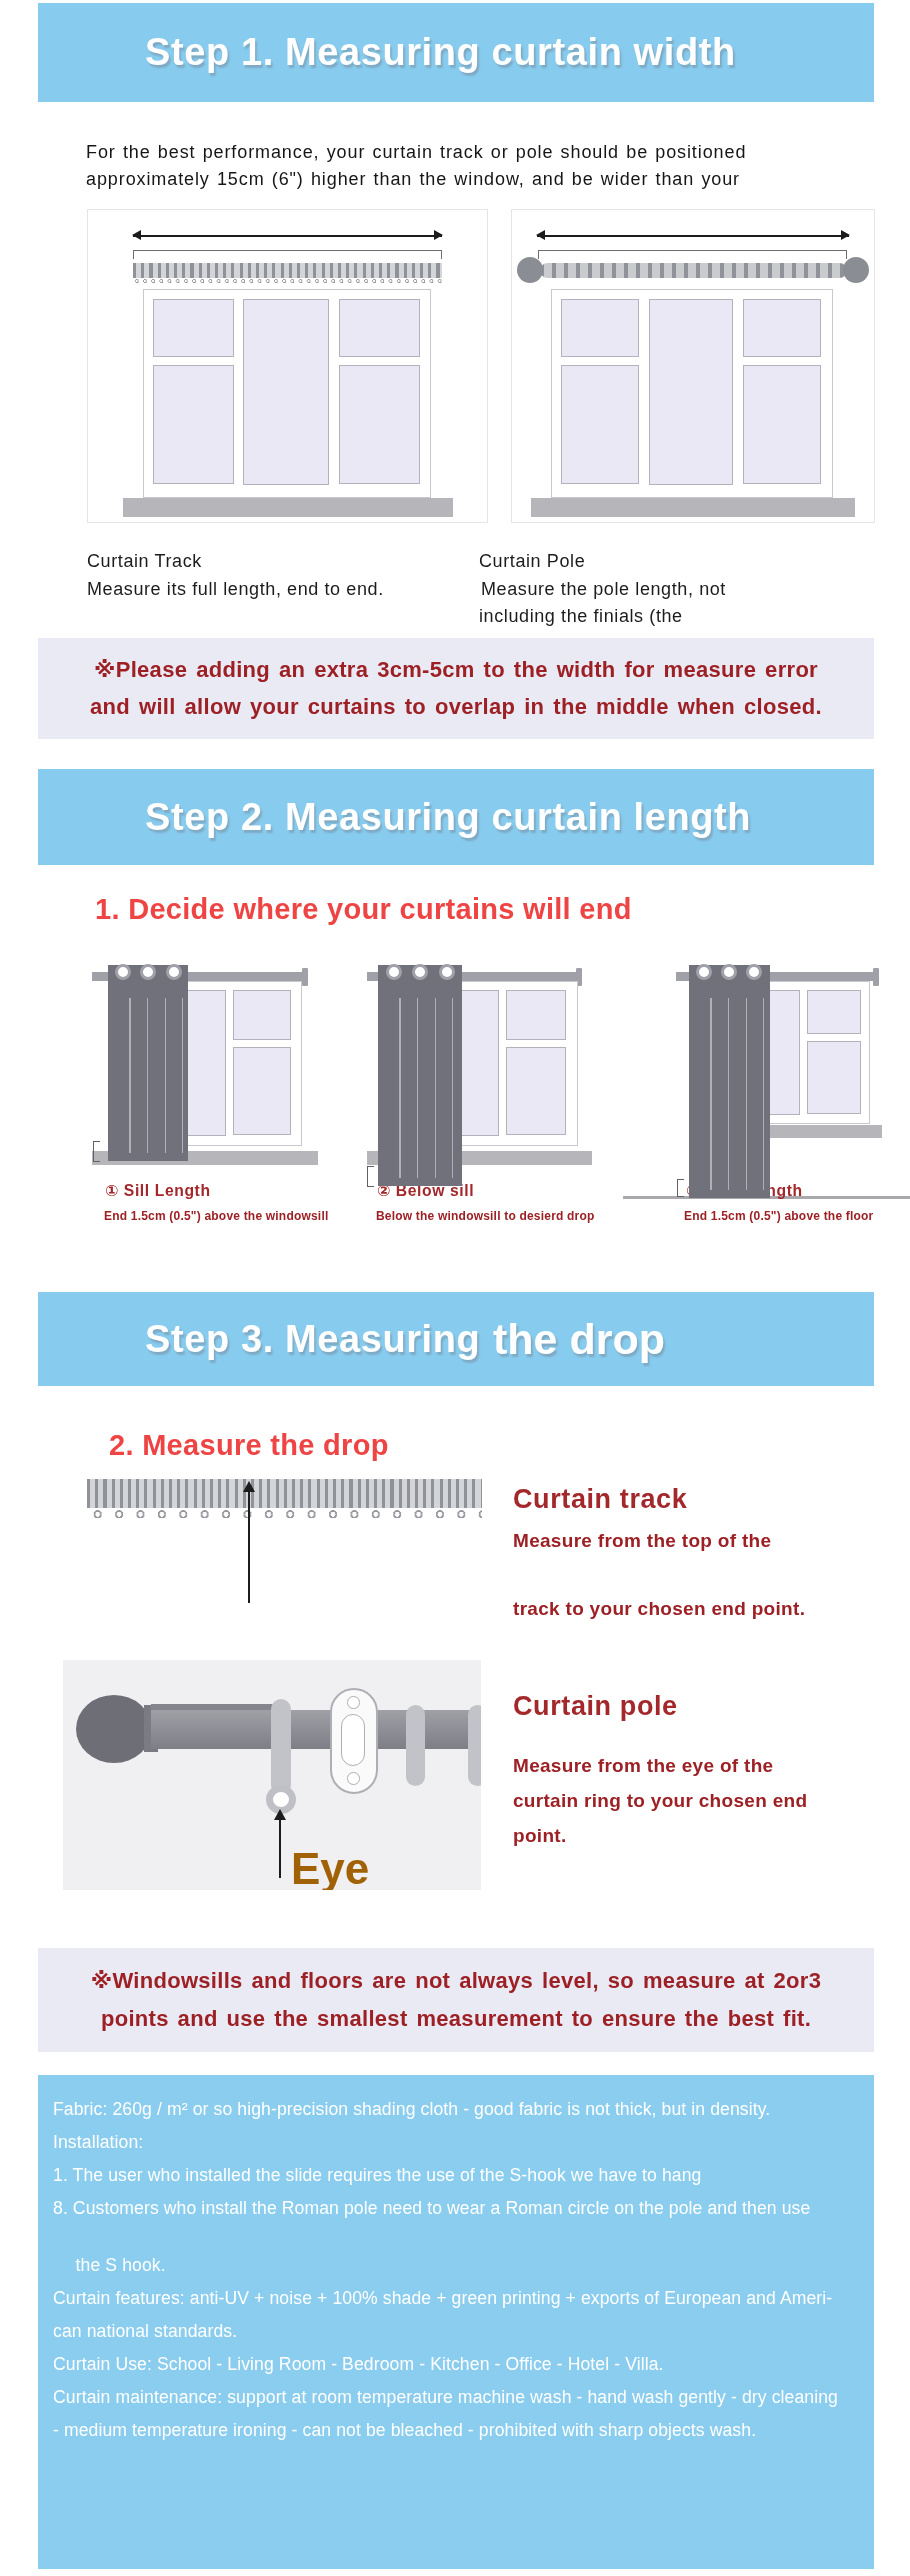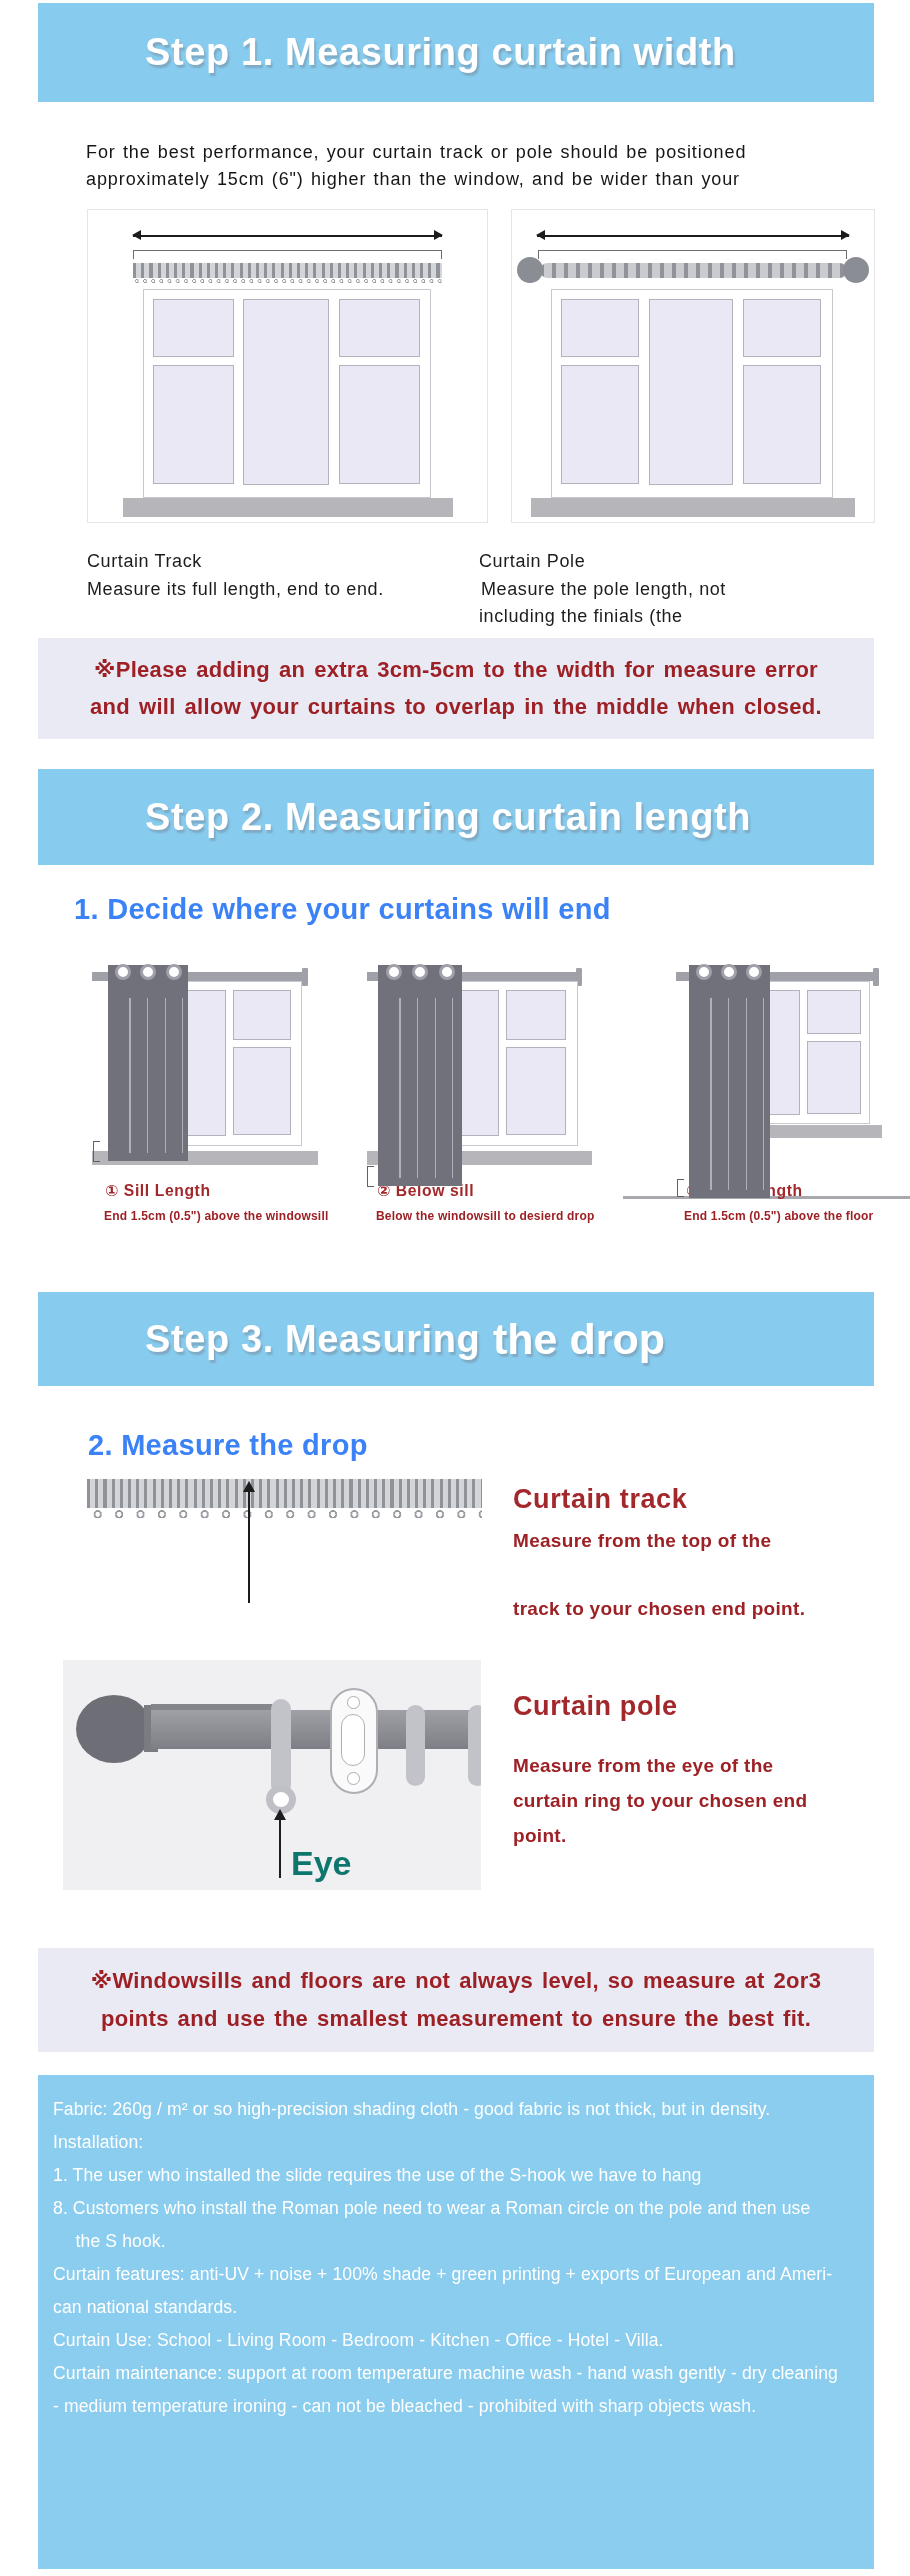--- a/index.html
+++ b/index.html
@@ -38,21 +38,21 @@
   .win{position:absolute;background:#fff;border:1.9px solid #C8C8CE;box-sizing:border-box;}
   .pane{position:absolute;background:#E9E8F4;border:1.3px solid #B2B2BD;box-sizing:border-box;}
   .sill{position:absolute;background:#B5B5BA;}
 
   
   .note{position:absolute;left:38px;width:836px;background:#EAEAF5;color:#9D2025;
         display:flex;flex-direction:column;justify-content:center;align-items:center;gap:11.3px;
         font-size:22px;font-weight:bold;letter-spacing:0.3px;word-spacing:2.5px;white-space:nowrap;}
 
   
-  .bighead{position:absolute;font-size:29px;font-weight:bold;color:#3b82f6;letter-spacing:0.3px;white-space:nowrap;}
+  .bighead{position:absolute;font-size:29px;font-weight:bold;color:#ef4444;letter-spacing:0.3px;white-space:nowrap;margin-left:21px;}
 
   
   .opt{position:absolute;top:956px;height:264px;}
   .pole2{position:absolute;background:#A0A1A8;height:8.8px;top:16.4px;left:0;}
   .polecap{position:absolute;width:5.7px;height:17.6px;background:#A0A1A8;top:12px;border-radius:1.3px;}
   .curtain{position:absolute;top:8.8px;background:#70717B;z-index:3;}
   .curtain:after{content:"";position:absolute;left:5px;right:5px;top:33px;bottom:7.5px;
         background:repeating-linear-gradient(90deg,transparent 0 16.4px,rgba(255,255,255,.45) 16.4px 17.6px);}
   .gr{position:absolute;top:7.5px;width:16.4px;height:16.4px;border-radius:50%;background:#fff;
       border:3.1px solid #9FA0A8;box-sizing:border-box;z-index:4;}
@@ -68,21 +68,21 @@
   .rtitle{position:absolute;font-size:27px;font-weight:bold;color:#A3282C;letter-spacing:0.6px;white-space:nowrap;}
   .rbody{position:absolute;font-size:19px;font-weight:bold;color:#9D2025;letter-spacing:0.3px;white-space:nowrap;}
 
   .polebox{position:absolute;left:63px;top:1660px;width:418px;height:230px;background:#F0F0F2;overflow:hidden;}
   .ring3{position:absolute;border-radius:12.6px;background:#C2C3C9;}
 
   
   .footer{position:absolute;left:38px;top:2075px;width:836px;height:494px;background:#8BCDEE;
           box-sizing:border-box;padding:17.6px 0 0 15px;}
   .fline{color:#ffffff;font-size:17.6px;line-height:33px;letter-spacing:0.1px;white-space:nowrap;}
-  .footer .fline:nth-child(5){padding-left:22.6px;}
+  .footer .fline:nth-child(5){padding-left:22.6px;margin-top:24px;}
 </style>
 </head>
 <body>
 
 <div class="page">
 
   <div class="banner" style="top:2.5px;height:99px;">
     <span>Step 1. Measuring curtain width</span>
   </div>
 
@@ -215,21 +215,21 @@
     <div class="abs" style="left:88px;top:50px;width:333px;height:39px;background:linear-gradient(180deg,#9FA0A6,#7E7F86);"></div>
     <div class="ring3" style="left:208px;top:39px;width:20px;height:96px;"></div>
     <div class="abs" style="left:203px;top:125px;width:30px;height:29px;border-radius:50%;border:7.5px solid #BFC0C6;background:#fff;box-sizing:border-box;"></div>
     <div class="abs" style="left:267px;top:28px;width:48px;height:106px;border-radius:24px;border:2.5px solid #AEAFB5;background:#FAFAFB;box-sizing:border-box;"></div>
     <div class="abs" style="left:284px;top:36px;width:12.6px;height:12.6px;border-radius:50%;border:1.9px solid #AEAFB5;background:#fff;box-sizing:border-box;"></div>
     <div class="abs" style="left:284px;top:112px;width:12.6px;height:12.6px;border-radius:50%;border:1.9px solid #AEAFB5;background:#fff;box-sizing:border-box;"></div>
     <div class="abs" style="left:278px;top:54px;width:24px;height:52px;border-radius:12px;border:1.9px solid #AEAFB5;background:#fff;box-sizing:border-box;"></div>
     <div class="ring3" style="left:343px;top:45px;width:19px;height:81px;"></div>
     <div class="ring3" style="left:405px;top:45px;width:19px;height:81px;"></div>
     <div class="vup" style="left:216px;top:160px;height:58px;"></div>
-    <div class="abs" style="left:228px;top:184px;font-size:34px;font-weight:bold;color:#0f766e;text-align:center;">Eye</div>
+    <div class="abs" style="left:228px;top:184px;font-size:44px;font-weight:bold;color:#a16207;text-align:center;">Eye</div>
   </div>
 
   <div class="rtitle" style="left:513px;top:1691px;">Curtain pole</div>
   <div class="rbody" style="left:513px;top:1755px;">Measure from the eye of the</div>
   <div class="rbody" style="left:513px;top:1790px;">curtain ring to your chosen end</div>
   <div class="rbody" style="left:513px;top:1825px;">point.</div>
 
   <div class="note" style="top:1948px;height:104px;">
     <div>※Windowsills and floors are not always level, so measure at 2or3</div>
     <div>points and use the smallest measurement to ensure the best fit.</div>

